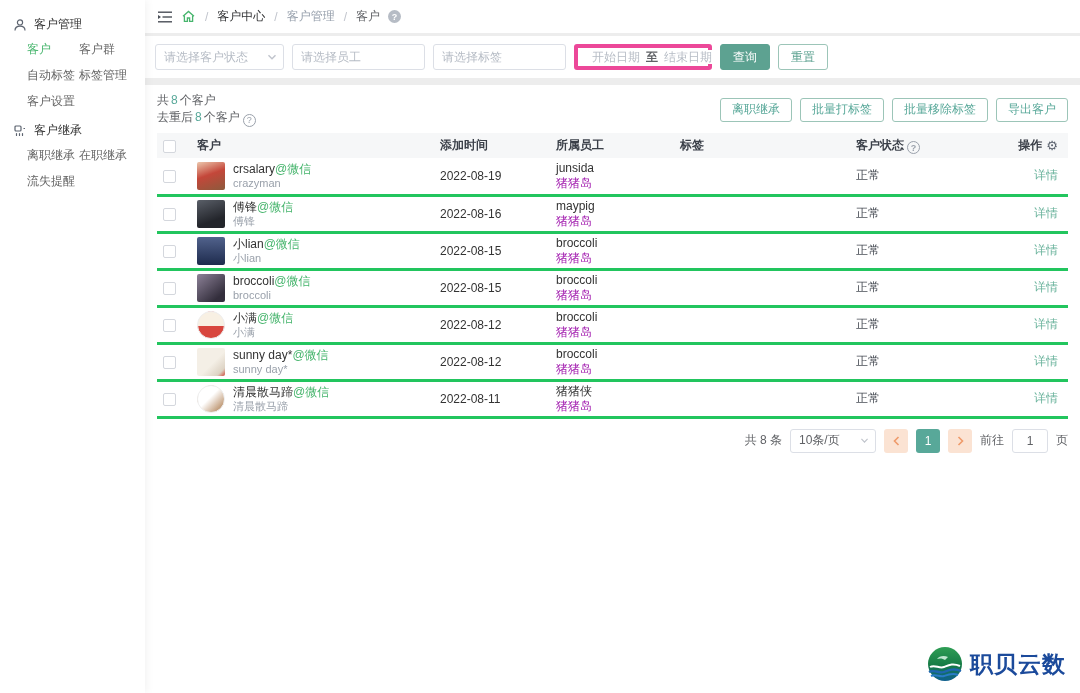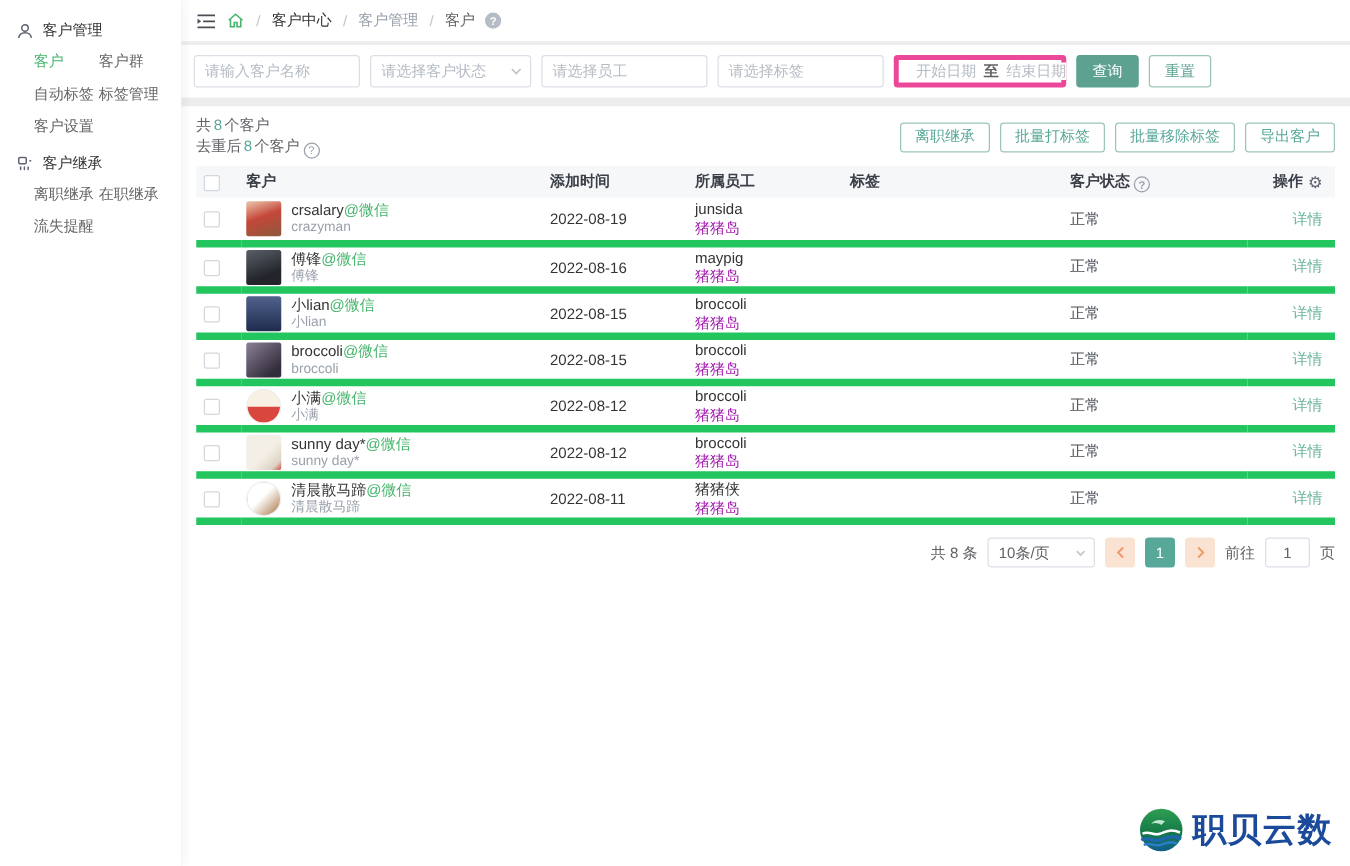--- a/index.html
+++ b/index.html
@@ -45,21 +45,21 @@
   .counts { line-height:17px; color:#606266; }
   .num { color:#58a899; margin:0 2px; }
   .help-ring { display:inline-flex; width:13px; height:13px; border-radius:50%; border:1px solid #9aa1ab; color:#9aa1ab; font-size:9px; align-items:center; justify-content:center; vertical-align:-2px; margin-left:3px; }
   .bulk { display:flex; gap:8px; }
   .btn-outline { height:24px; padding:0 11px; background:#fff; border:1px solid #9cc5b8; color:#58a899; border-radius:3px; font-size:12px; cursor:pointer; font-family:inherit; white-space:nowrap; }
 
   
   table { width:100%; border-collapse:collapse; table-layout:fixed; }
   thead th { background:#f6f7f8; height:25px; font-weight:bold; color:#3a3f48; text-align:left; font-size:12px; padding:0 4px; }
   th.col-op, td.op { text-align:right; padding-right:10px; }
-  tbody td { height:37px; border-bottom:6px solid #22c55e; padding:0 4px; font-size:12px; color:#333; }
+  tbody td { height:37px; border-bottom:3px solid #22c55e; padding:0 4px; font-size:12px; color:#333; }
   .cb { display:inline-block; width:13px; height:13px; border:1px solid #d4d7dd; border-radius:2px; background:#fff; vertical-align:middle; cursor:pointer; }
   th .cb { margin-left:2px; }
   td .cb { margin-left:2px; }
   .cust { display:flex; align-items:center; gap:8px; }
   .avatar { width:28px; height:28px; border-radius:2px; flex-shrink:0; }
   .avatar.circle { border-radius:50%; border:1px solid #eee; }
   .cinfo { display:flex; flex-direction:column; line-height:14px; }
   .cname { color:#333; cursor:pointer; }
   .cname .wx { font-style:normal; color:#47b56d; }
   .calias { color:#9aa1ab; font-size:11px; }
@@ -72,21 +72,21 @@
 
   
   .pager { display:flex; justify-content:flex-end; align-items:center; gap:8px; margin-top:10px; color:#606266; }
   .psize { display:flex; align-items:center; height:24px; border:1px solid #dcdfe6; border-radius:3px; padding:0 6px 0 8px; gap:6px; color:#606266; cursor:pointer; width:86px; justify-content:space-between; }
   .pbtn { width:24px; height:24px; border-radius:3px; background:#fcе; background:#fbe3d3; display:flex; align-items:center; justify-content:center; cursor:pointer; }
   .pcur { width:24px; height:24px; border-radius:3px; background:#58a899; color:#fff; display:flex; align-items:center; justify-content:center; cursor:pointer; }
   .goto-input { width:36px; height:24px; border:1px solid #dcdfe6; border-radius:3px; text-align:center; font-size:12px; color:#606266; font-family:inherit; }
 
   
   .brand { position:absolute; right:14px; bottom:10px; display:flex; align-items:center; gap:6px; }
-  .brand-text { font-size:27px; font-weight:bold; color:#1b4a9b; letter-spacing:1px; }
+  .brand-text { font-size:23px; font-weight:bold; color:#1b4a9b; letter-spacing:1px; }
 </style>
 </head>
 <body>
 
 <div class="app">
 
   <aside class="sidebar">
     <div class="side-group">
       <div class="group-head">
         <svg width="14" height="14" viewBox="0 0 14 14" fill="none" stroke="#5d6470" stroke-width="1.2">
@@ -136,21 +136,20 @@
       <span class="crumb-sep">/</span>
       <span class="crumb-b">客户中心</span>
       <span class="crumb-sep">/</span>
       <span class="crumb-m">客户管理</span>
       <span class="crumb-sep">/</span>
       <span class="crumb-l">客户</span>
       <span class="help-dot">?</span>
     </div>
 
     <div class="filterbar">
-      <input class="f-input" placeholder="请输入客户名称" style="">
       <span class="f-select">
         <input class="f-input" readonly="" placeholder="请选择客户状态" style="">
         <svg width="10" height="8" viewBox="0 0 10 8" fill="none" stroke="#c0c4cc" stroke-width="1.4">
             <path d="M1.5 2.2 5 5.8l3.5-3.6"></path>
           </svg>
       </span>
       <input class="f-input" placeholder="请选择员工" style="">
       <input class="f-input" placeholder="请选择标签" style="">
       <span class="daterange">
         <svg width="12" height="12" viewBox="0 0 12 12" fill="none" stroke="#c0c4cc" stroke-width="1.1">

